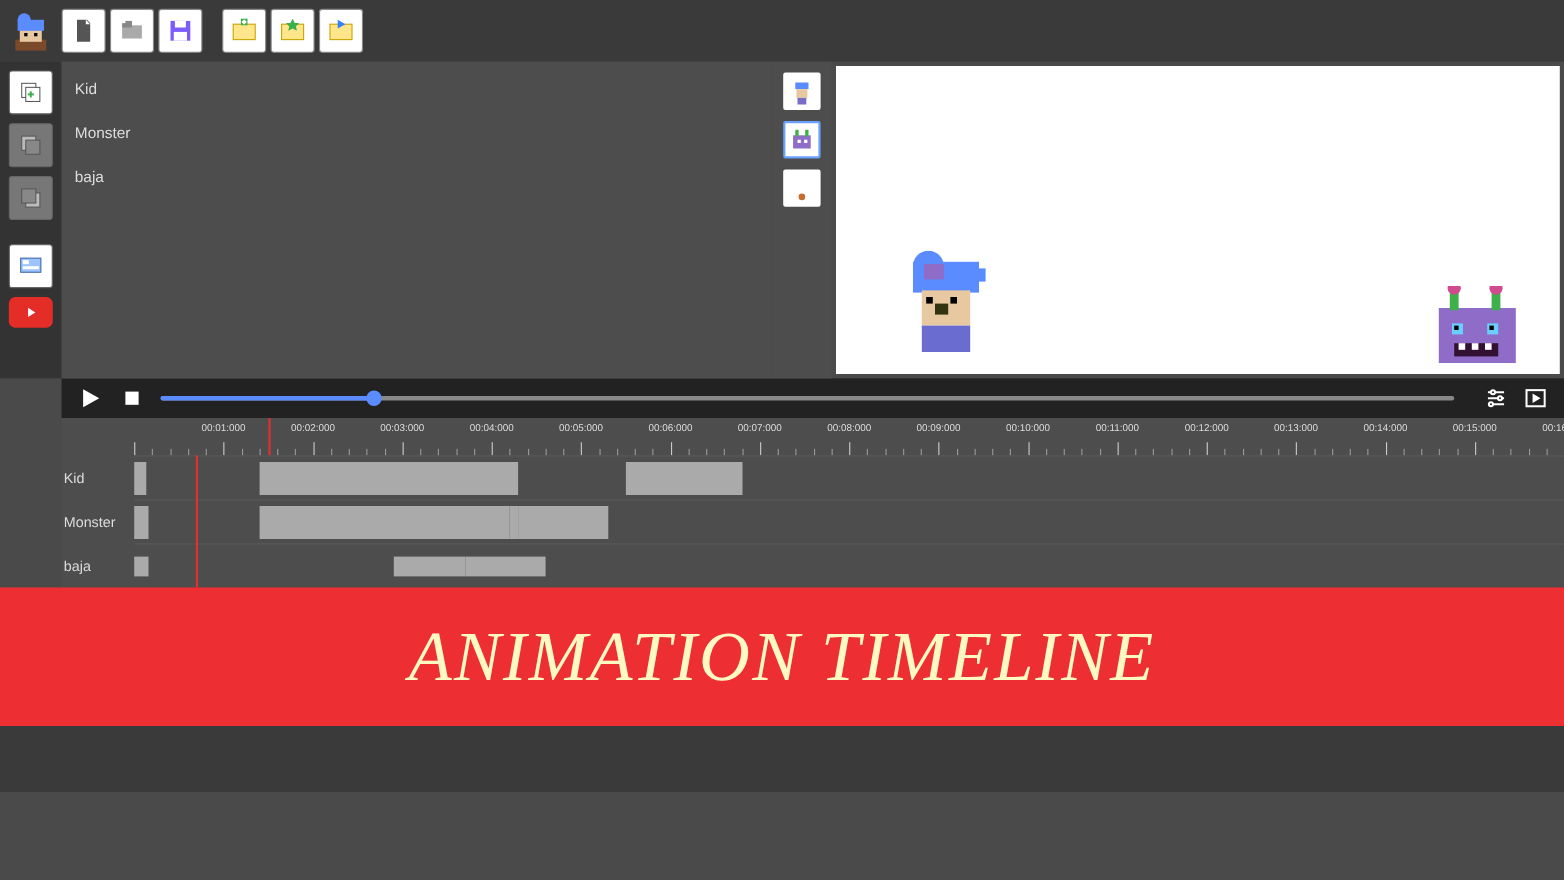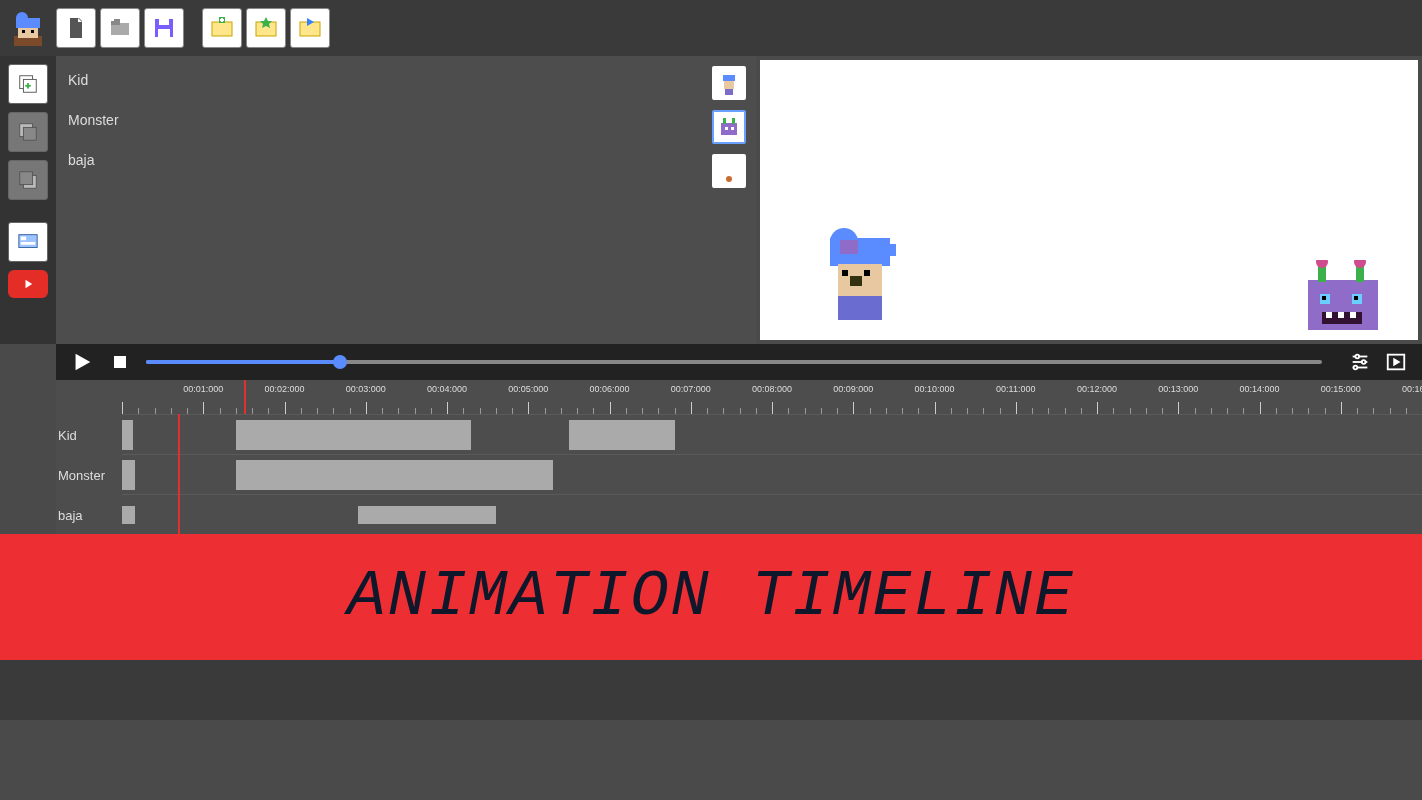--- a/index.html
+++ b/index.html
@@ -51,21 +51,21 @@
   .ruler .lab { position:absolute; top:4px; font-size:9px; color:#ddd; transform:translateX(-50%); white-space:nowrap;}
   .playhead { position:absolute; top:0; bottom:0; width:2px; background:#e03030; z-index:5; }
   .lanes { position:relative; padding-left:66px; }
   .lane { height:40px; border-top:1px solid #5a5a5a; display:flex; align-items:center; position:relative; }
   .lane-name { position:absolute; left:-64px; width:60px; font-size:13px; color:#ddd; top:50%; transform:translateY(-50%); }
   .clip { position:absolute; top:5px; height:30px; background:#aaa; }
   .lane.small .clip { height:18px; top:11px; }
 
   
   .banner { height:126px; background:#ed2f33; display:flex; align-items:center; justify-content:center; margin-top:0; }
-  .banner-text { font-family: Liberation Mono, monospace; font-size:64px; color:#0f172a; font-style:italic; letter-spacing:2px; }
+  .banner-text { font-family: Liberation Serif, serif; font-size:64px; color:#fef9c3; font-style:italic; letter-spacing:2px; }
 
   .bottom { height:60px; background:#3a3a3a; }
 
   
   .pixel { image-rendering: pixelated; }
 </style>
 </head>
 <body>
 
 <div class="topbar">

